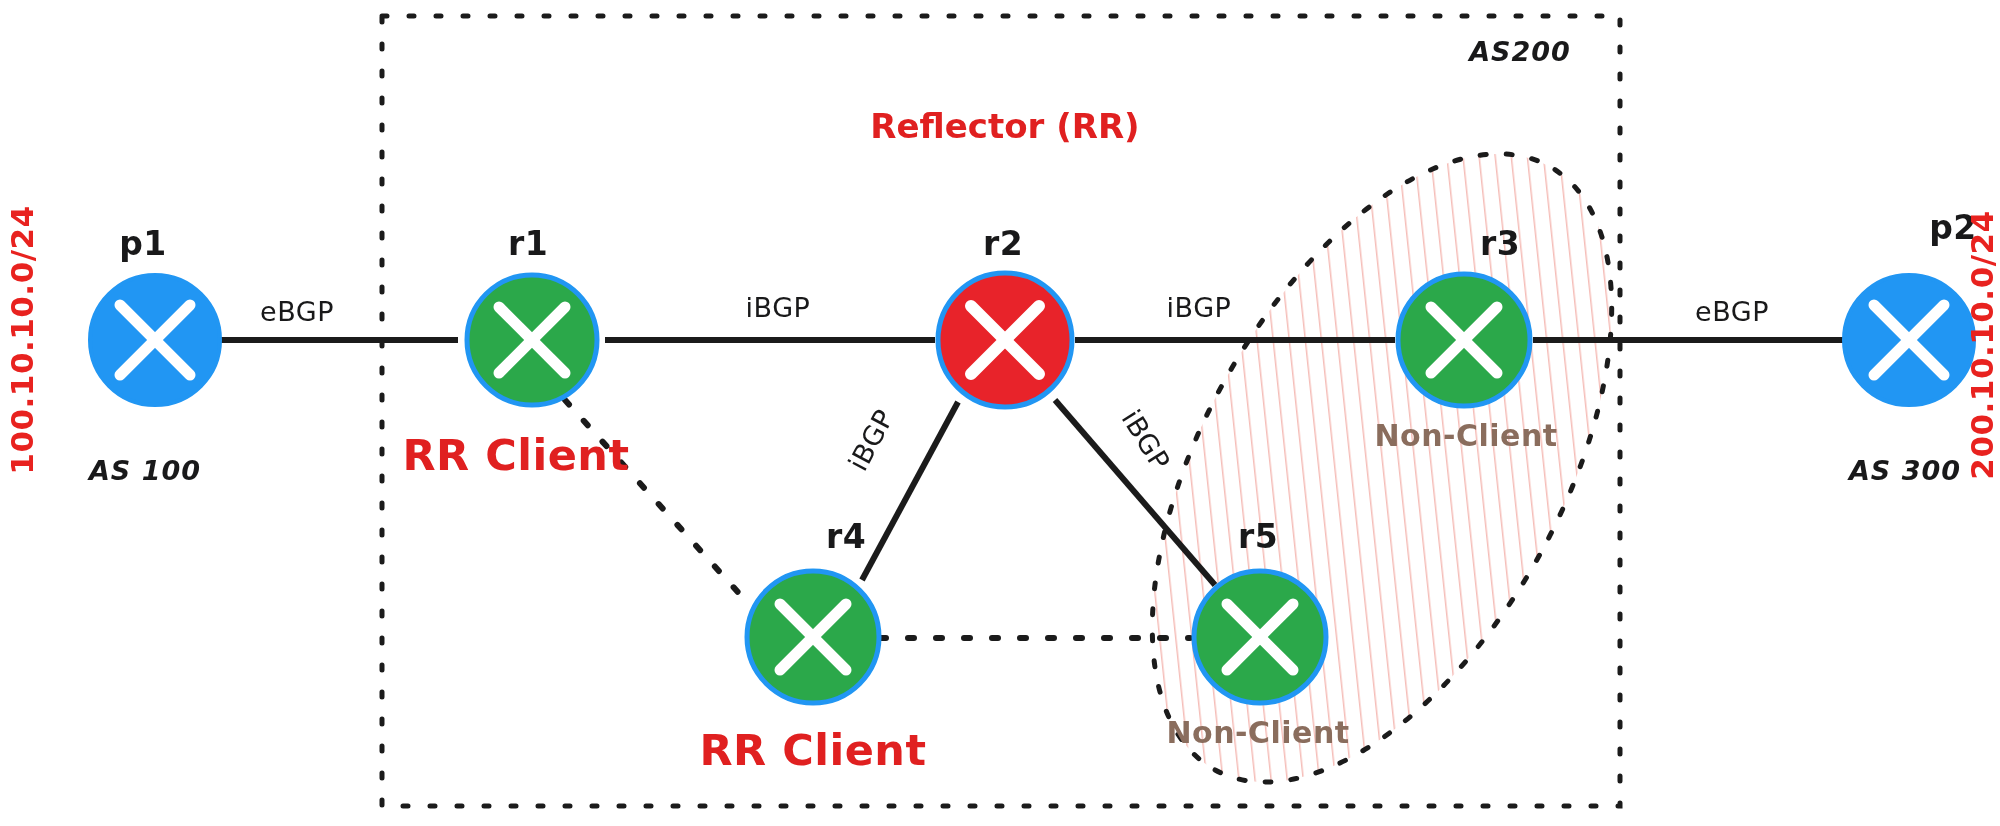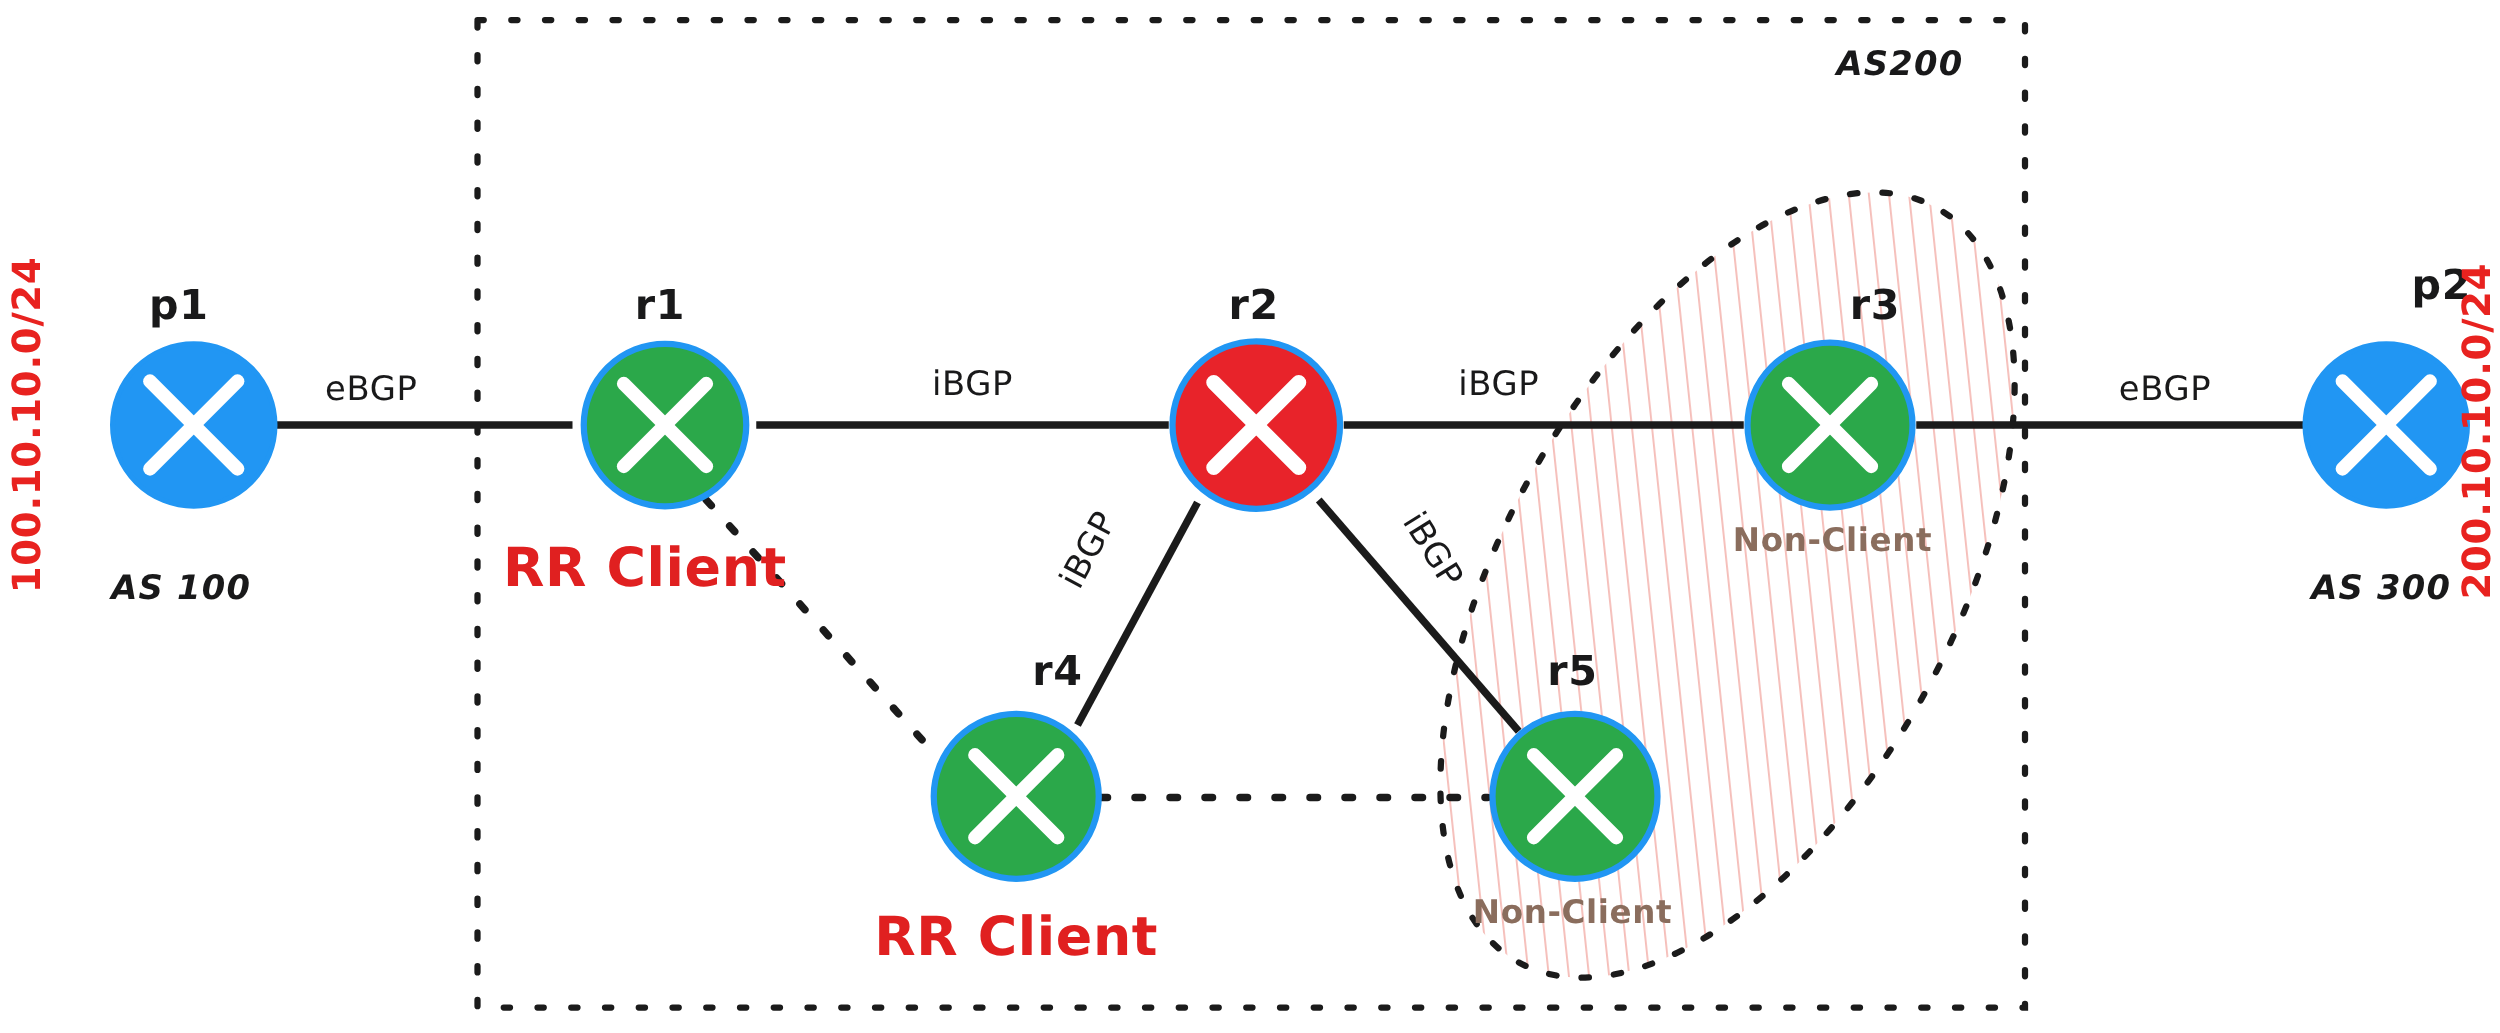--- a/index.html
+++ b/index.html
@@ -7,21 +7,21 @@
        font-family:"DejaVu Sans","Liberation Sans",sans-serif;}
   #stage{position:relative;width:2000px;height:610px;background:#fff;}
   svg#canvas{position:absolute;left:0;top:0;width:2000px;height:826px;}
   .lbl{position:absolute;white-space:nowrap;font-family:"DejaVu Sans","Liberation Sans",sans-serif;}
   .node-name{font-size:33px;font-weight:600;color:#19191a;letter-spacing:.5px;}
   .proto{font-size:27px;font-weight:500;color:#19191a;letter-spacing:.5px;}
   .as-name{font-size:27px;font-style:italic;font-weight:600;color:#19191a;letter-spacing:1px;}
   .red-note{font-size:43px;font-weight:600;color:#e02020;letter-spacing:.5px;}
   .rr-title{font-size:34px;font-weight:600;color:#e02020;line-height:1.22;text-align:center;}
   .prefix{font-size:31px;font-weight:700;color:#e8221f;letter-spacing:.5px;}
-  .nonclient{font-size:26px;font-weight:600;color:#8a6d5d;letter-spacing:.5px;}
+  .nonclient{font-size:30px;font-weight:600;color:#8a6d5d;letter-spacing:.5px;}
 </style>
 </head>
 <body>
 
 <div id="stage">
 
   <svg id="canvas" viewBox="0 0 2000 826" xmlns="http://www.w3.org/2000/svg">
     <defs>
       <pattern id="hatchPink" width="16" height="16" patternTransform="rotate(-35)" patternUnits="userSpaceOnUse">
         <rect width="16" height="16" fill="#ffffff"></rect>
@@ -107,20 +107,21 @@
       <g stroke="#ffffff" stroke-width="11" stroke-linecap="round">
         <line x1="1874" y1="305" x2="1944" y2="375"></line>
         <line x1="1944" y1="305" x2="1874" y2="375"></line>
       </g>
     </g>
   </svg>
 
   <div class="lbl as-name" style="left:1520px;top:36px;transform:translate(-50%,0);">AS200</div>
 
   <div class="lbl rr-title" style="left:1005px;top:106px;transform:translate(-50%,0);width:340px;">
+    <div>Reflector (RR)</div>
   </div>
 
   <div class="lbl node-name" style="left:143px;top:224px;transform:translate(-50%,0);">p1</div>
   <div class="lbl node-name" style="left:528px;top:224px;transform:translate(-50%,0);text-align:center;">r1</div>
   <div class="lbl node-name" style="left:1003px;top:224px;transform:translate(-50%,0);">r2</div>
   <div class="lbl node-name" style="left:1462px;top:224px;transform:translate(-50%,0);margin-left:38px;">r3</div>
   <div class="lbl node-name" style="left:846px;top:517px;transform:translate(-50%,0);">r4</div>
   <div class="lbl node-name" style="left:1258px;top:517px;transform:translate(-50%,0);">r5</div>
   <div class="lbl node-name" style="left:1905px;top:208px;transform:translate(-50%,0);margin-left:48px;">p2</div>
 

